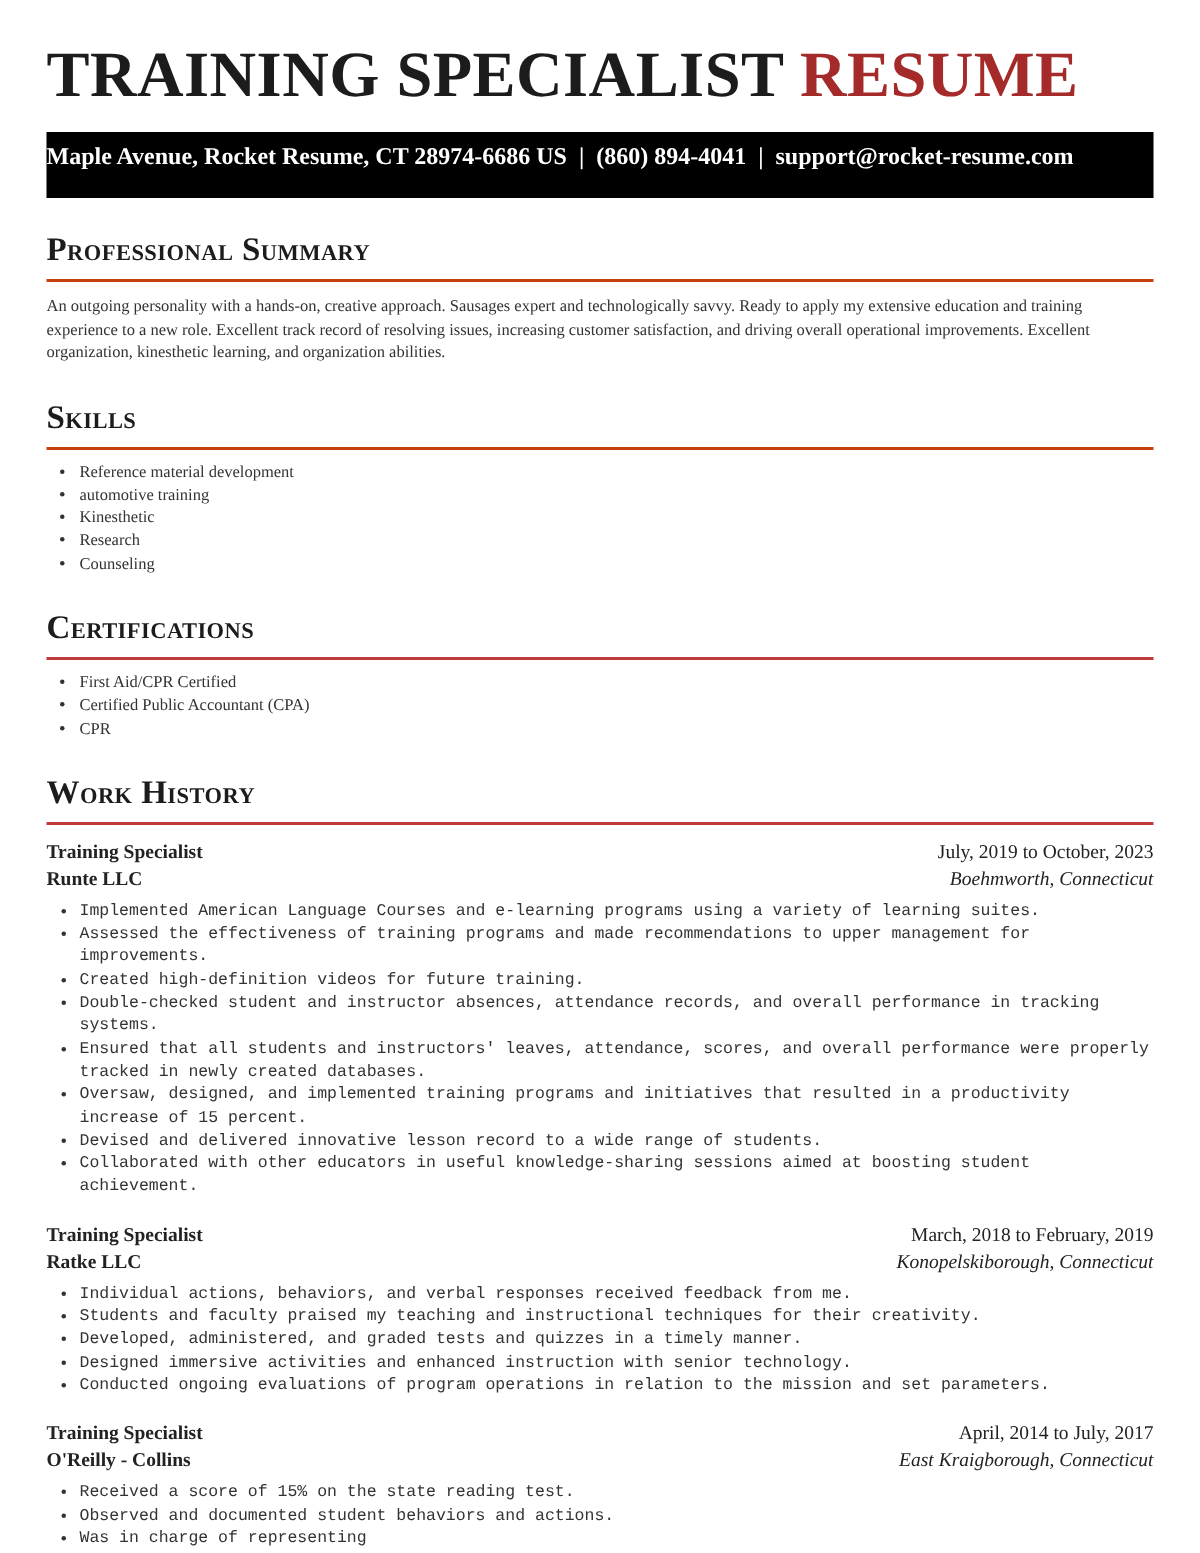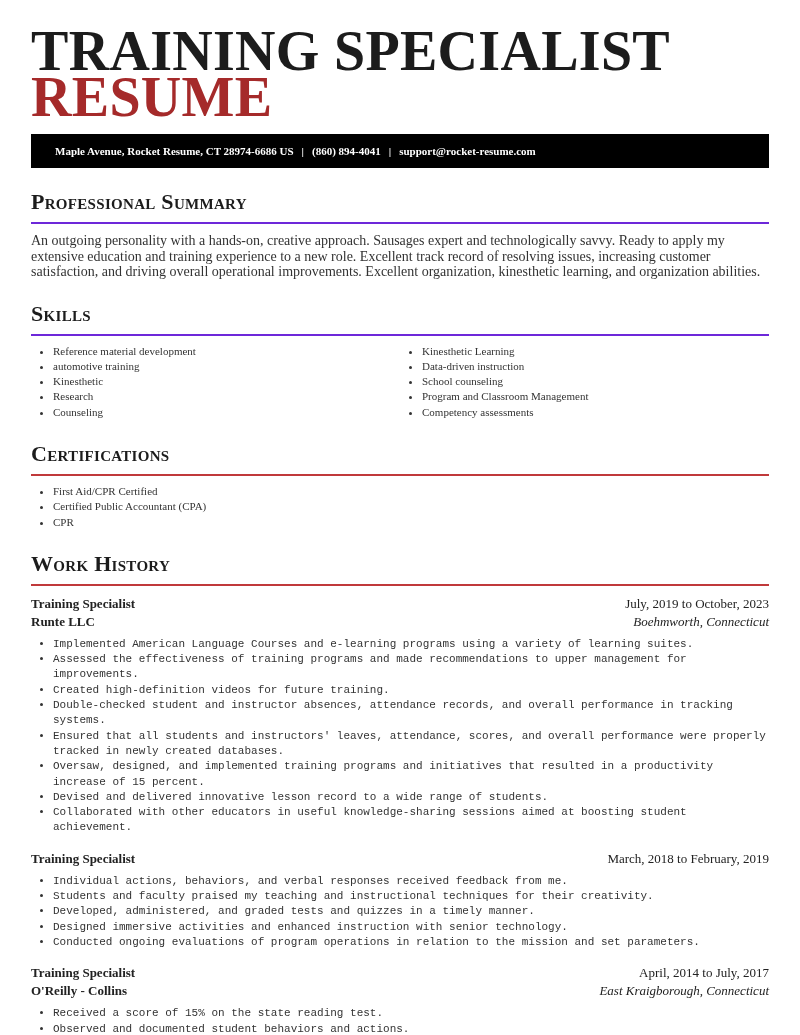--- a/index.html
+++ b/index.html
@@ -1,26 +1,26 @@
 <!DOCTYPE html>
 <html><head>
 <meta charset="utf-8">
 <style>
   html, body { margin: 0; padding: 0; background: #ffffff; }
   body { width: 800px; height: 1035px; overflow: hidden; font-family: "Liberation Serif", serif; color: #222; }
   .page { padding: 28px 31px 0 31px; }
-  .title { font-family: "Liberation Serif", serif; font-weight: bold; font-size: 56px; line-height: 46px; margin: 0 0 14px 0; letter-spacing: 0.3px; color: #1c1c1c; }
+  .title { font-family: "Liberation Serif", serif; font-weight: bold; font-size: 43px; line-height: 46px; margin: 0 0 14px 0; letter-spacing: 0.3px; color: #1c1c1c; }
   .title .accent { color: #a52a2a; }
-  .contact-bar { background: #000; color: #fff; font-weight: bold; font-size: 11px; height: 34px; line-height: 34px; padding: 0 24px; }
+  .contact-bar { background: #000; color: #fff; font-weight: bold; font-size: 16px; height: 44px; line-height: 34px; padding: 0 0; }
   .contact-bar .sep { margin: 0 8px; }
-  .section-head { font-size: 22px; font-weight: bold; font-variant: small-caps; letter-spacing: 0.3px; color: #1c1c1c; margin: 20px 0 0 0; line-height: 28px; padding-bottom: 6px; border-bottom: 2px solid #6d28d9; }
+  .section-head { font-size: 22px; font-weight: bold; font-variant: small-caps; letter-spacing: 0.3px; color: #1c1c1c; margin: 20px 0 0 0; line-height: 28px; padding-bottom: 6px; border-bottom: 2px solid #c2410c; }
   .section-head.cert { border-bottom-color: #c0393b; }
   .section-head.work { border-bottom-color: #c0393b; }
   .section-head.edu { border-bottom-color: #8a7a70; }
-  .summary { font-size: 14px; line-height: 15.5px; color: #333; margin: 9px 0 0 0; }
+  .summary { font-size: 11px; line-height: 15.5px; color: #333; margin: 9px 0 0 0; }
   ul { margin: 8px 0 0 0; padding-left: 22px; }
   li { font-size: 11px; line-height: 15.3px; color: #333; }
   .skills-grid { display: flex; font-family: Liberation Serif, serif; }
   .skills-grid ul { flex: 1; }
   .job { margin-top: 9px; }
   .job-row { display: flex; justify-content: space-between; font-size: 13px; line-height: 18px; }
   .job-title, .job-company { font-weight: bold; color: #222; }
   .job-dates { color: #222; text-align: center; }
   .job-loc { font-style: italic; color: #222; }
   .job ul { margin-top: 6px; font-family: Liberation Mono, monospace; }
@@ -40,27 +40,20 @@
   <p class="summary">An outgoing personality with a hands-on, creative approach. Sausages expert and technologically savvy. Ready to apply my extensive education and training experience to a new role. Excellent track record of resolving issues, increasing customer satisfaction, and driving overall operational improvements. Excellent organization, kinesthetic learning, and organization abilities.</p>
 
   <div class="section-head">Skills</div>
   <div class="skills-grid">
     <ul>
       <li>Reference material development</li>
       <li>automotive training</li>
       <li>Kinesthetic</li>
       <li>Research</li>
       <li>Counseling</li>
-    </ul>
-    <ul>
-      <li>Kinesthetic Learning</li>
-      <li>Data-driven instruction</li>
-      <li>School counseling</li>
-      <li>Program and Classroom Management</li>
-      <li>Competency assessments</li>
     </ul>
   </div>
 
   <div class="section-head cert">Certifications</div>
   <ul>
     <li>First Aid/CPR Certified</li>
     <li>Certified Public Accountant (CPA)</li>
     <li>CPR</li>
   </ul>
 
@@ -85,20 +78,24 @@
       <li>Devised and delivered innovative lesson record to a wide range of students.</li>
       <li>Collaborated with other educators in useful knowledge-sharing sessions aimed at boosting student achievement.</li>
     </ul>
   </div>
 
   <div class="job">
     <div class="job-row">
         <span class="job-title">Training Specialist</span>
         <span class="job-dates">March, 2018 to February, 2019</span>
       </div>
+    <div class="job-row">
+        <span class="job-company">Ratke LLC</span>
+        <span class="job-loc">Konopelskiborough, Connecticut</span>
+      </div>
     <ul>
       <li>Individual actions, behaviors, and verbal responses received feedback from me.</li>
       <li>Students and faculty praised my teaching and instructional techniques for their creativity.</li>
       <li>Developed, administered, and graded tests and quizzes in a timely manner.</li>
       <li>Designed immersive activities and enhanced instruction with senior technology.</li>
       <li>Conducted ongoing evaluations of program operations in relation to the mission and set parameters.</li>
     </ul>
   </div>
 
   <div class="job">

